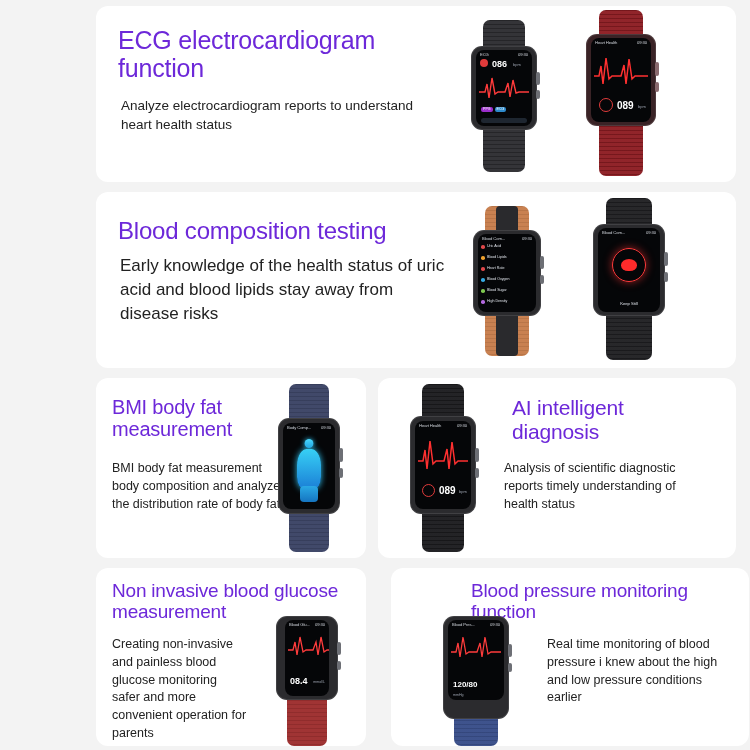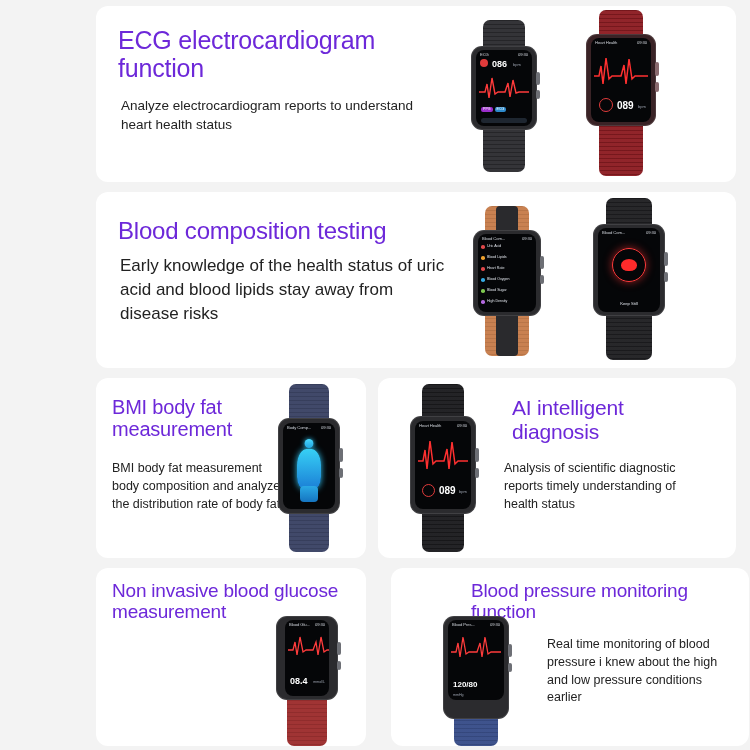--- a/index.html
+++ b/index.html
@@ -308,20 +308,21 @@
             <div class="bignum" style="bottom:13px; left:24px; font-size:10px;">089</div>
             <div style="position:absolute;bottom:15px;left:44px;font-size:4px;color:#9aa1ad;">bpm</div>
           </div>
         </div>
       </div>
     </div>
   </div>
 
   <div class="card" id="card-glucose">
     <div class="head">Non invasive blood glucose measurement</div>
+    <div class="body">Creating non-invasive and painless blood glucose monitoring safer and more convenient operation for parents</div>
     <div class="watches">
       <div class="watch" style="left:0; top:0; width:118px; height:130px;">
         <div class="band" style="top:0; width:40px; height:130px; background:#9e3030;">
           <div class="bandlines" style="opacity:.4;"></div>
         </div>
         <div class="case" style="top:0px; width:62px; height:84px;">
           <div class="crown" style="right:-3px; top:26px; width:4px; height:13px;"></div>
           <div class="crown" style="right:-3px; top:45px; width:4px; height:9px;"></div>
           <div class="screen" style="top:4px; width:44px; height:76px;">
             <div class="scr-top">

